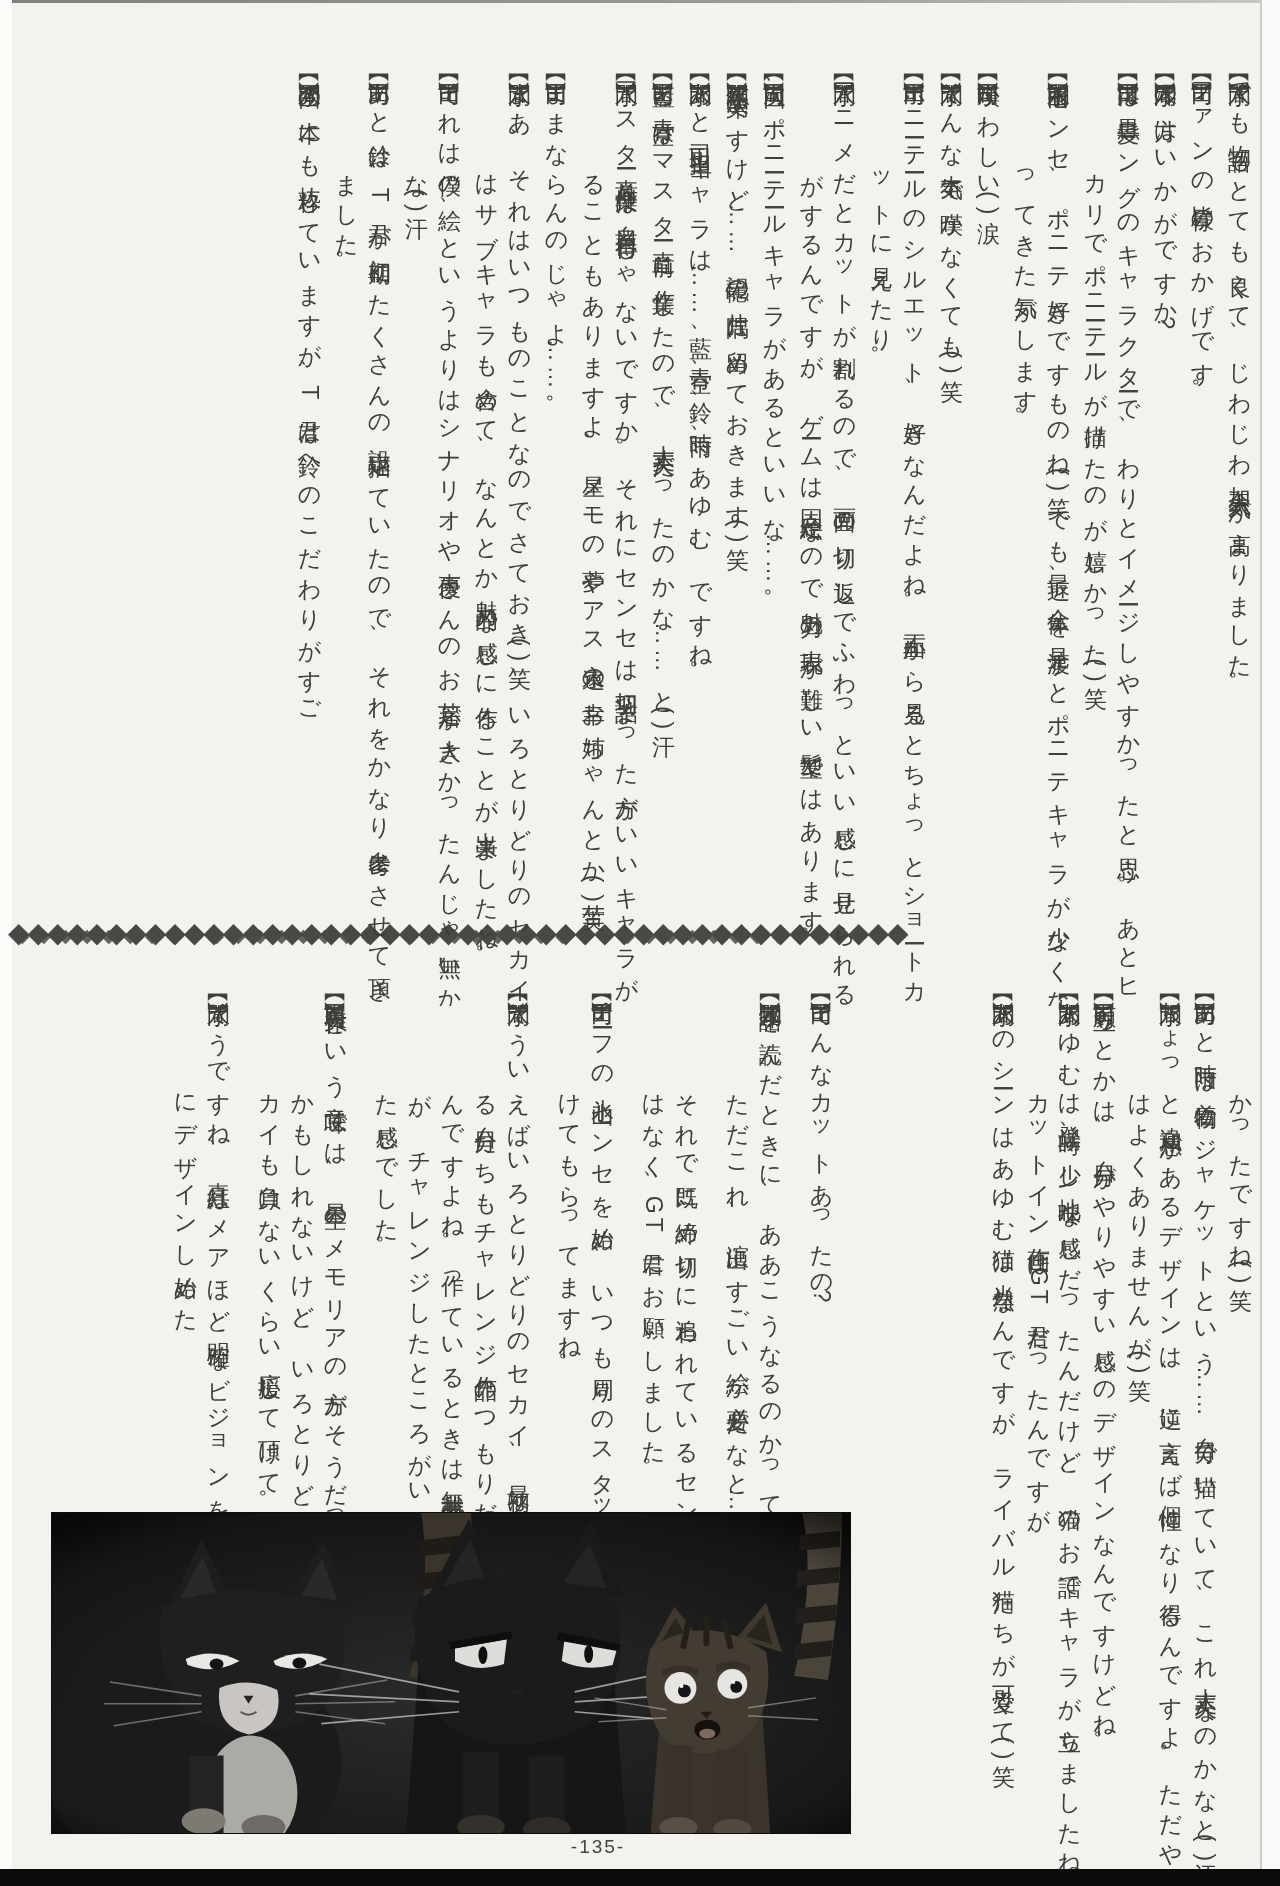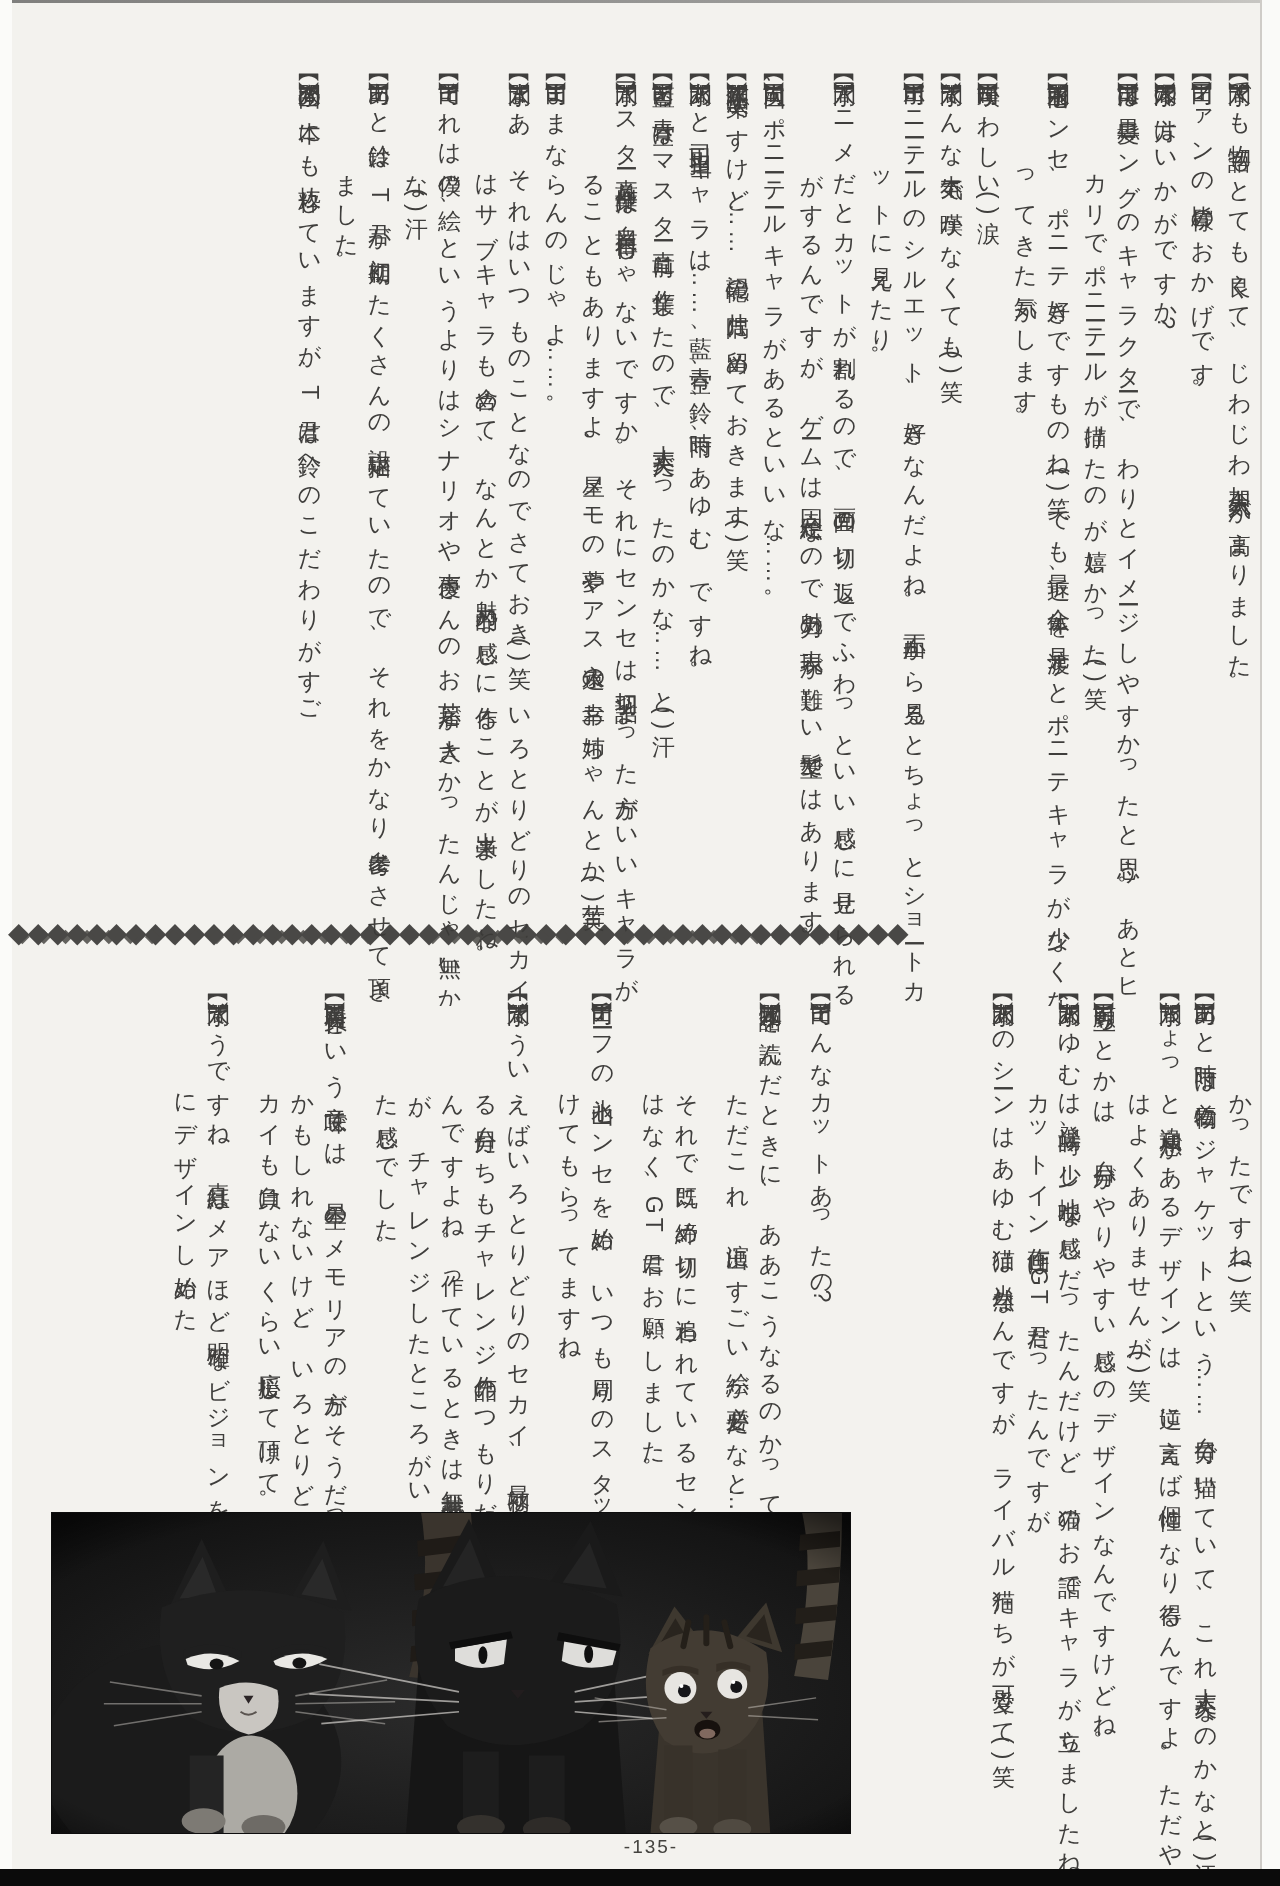--- a/index.html
+++ b/index.html
@@ -35,21 +35,21 @@
   #sec-bl{top:986px;left:14px;width:824px;height:526px;padding-top:92px;}
   #sec-bl .speech{line-height:33px;margin-block-end:18px;}
 
   .divider{position:absolute;top:914px;left:8px;width:1226px;height:46px;overflow:hidden;}
   .divider .row{position:absolute;white-space:nowrap;color:#3b3a38;}
   .divider .row1{top:2px;left:0;font-size:28px;letter-spacing:-2px;opacity:.92;}
   .divider .row2{top:10px;left:7px;font-size:19px;letter-spacing:7px;color:#4a4946;opacity:.85;}
 
   .cat-image{position:absolute;top:1512px;left:51px;width:800px;height:322px;
     border:1px solid #0d0d0d;box-sizing:border-box;}
-  .page-number{position:absolute;top:1836px;left:589px;width:124px;
+  .page-number{position:absolute;top:1836px;left:536px;width:124px;
     text-align:center;font-size:19px;letter-spacing:2px;color:#44433f;}
 </style>
 </head>
 <body>
 
 <div class="page">
 
   <div class="edge-top"></div>
   <div class="edge-left"></div>
 

